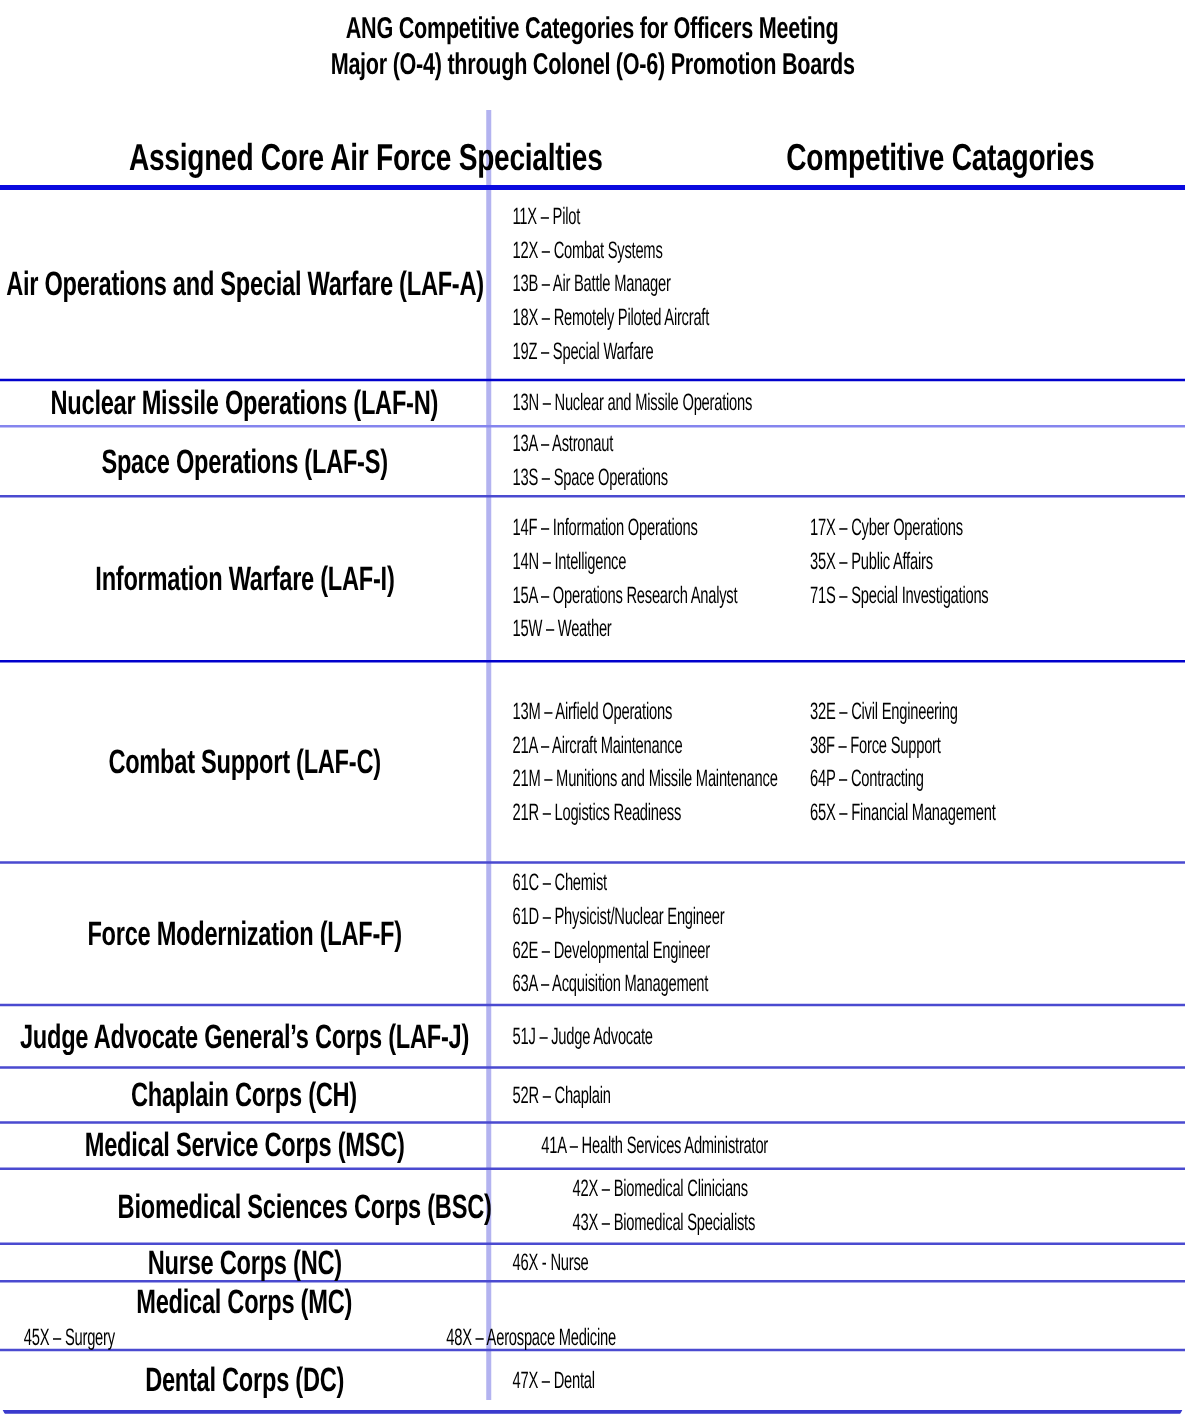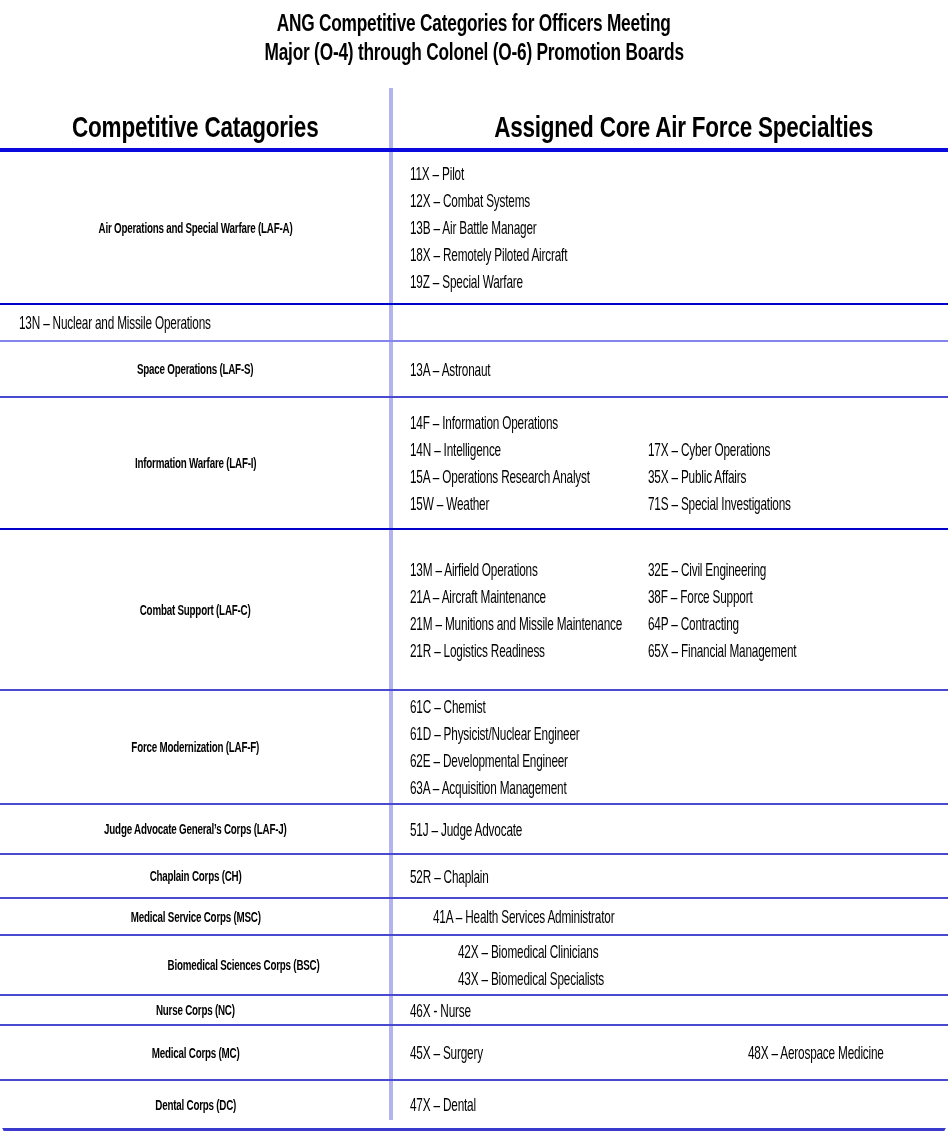--- a/index.html
+++ b/index.html
@@ -63,61 +63,61 @@
   #rows .row:nth-child(2){height:37px;}
   #rows .row:nth-child(3){height:56px;}
   #rows .row:nth-child(4){height:132px;}
   #rows .row:nth-child(5){height:161px;}
   #rows .row:nth-child(6){height:114px;}
   #rows .row:nth-child(7){height:50px;}
   #rows .row:nth-child(8){height:44px;}
   #rows .row:nth-child(9){height:37px;}
   #rows .row:nth-child(10){height:60px;padding-left:48px;}
   #rows .row:nth-child(11){height:30px;}
-  #rows .row:nth-child(12){height:55px;}
+  #rows .row:nth-child(12){height:55px;flex-direction:column;}
   #rows .row:nth-child(13){height:50px;border-bottom-width:3px;}
 
   .cat-cell{
     width:391px;flex-shrink:0;
     display:flex;align-items:center;justify-content:center;
-    font-weight:700;font-size:14px;
+    font-weight:700;font-size:27px;
     text-align:center;
   }
   .spec-cell{
     flex:1;
     display:flex;flex-direction:column;justify-content:center;
     padding-left:19px;box-sizing:border-box;
     font-size:19px;
   }
-  .spec-wrap{display:flex;align-items:flex-end;}
+  .spec-wrap{display:flex;align-items:flex-start;}
   ul.spec-col{list-style:none;margin:0;padding:0;}
   ul.spec-col.c1{width:238px;flex-shrink:0;}
   ul.spec-col li{line-height:27px;white-space:nowrap;}
   
   .row[data-row-id="medical-corps"] ul.spec-col.c2{margin-left:100px;}
 </style>
 </head>
 <body>
 
 <div class="page" style="--divider: #b3b3f0; --header-rule: #0a0adf; color: rgb(0, 0, 0);">
 
   <div class="title-block">
     <div class="title-line"><span class="cx">ANG Competitive Categories for Officers Meeting</span></div>
     <div class="title-line"><span class="cx">Major (O-4) through Colonel (O-6) Promotion Boards</span></div>
   </div>
 
   <div class="table">
     <div class="v-divider"></div>
 
     <div class="header-row">
+      <div class="header-cell right">
+        <span class="cx">Assigned Core Air Force Specialties</span>
+      </div>
       <div class="header-cell left">
         <span class="cx">Competitive Catagories</span>
-      </div>
-      <div class="header-cell right">
-        <span class="cx">Assigned Core Air Force Specialties</span>
       </div>
     </div>
 
     <div id="rows">
         <div class="row" data-row-id="air-operations" style="border-bottom-color: rgb(1, 1, 204);">
           <div class="cat-cell">
             <span class="cx cx-center">Air Operations and Special Warfare (LAF-A)</span>
           </div>
           <div class="spec-cell">
             <div class="spec-wrap">
@@ -125,36 +125,40 @@
                 <li><span class="cx cx-left">11X – Pilot</span></li>
                 <li><span class="cx cx-left">12X – Combat Systems</span></li>
                 <li><span class="cx cx-left">13B – Air Battle Manager</span></li>
                 <li><span class="cx cx-left">18X – Remotely Piloted Aircraft</span></li>
                 <li><span class="cx cx-left">19Z – Special Warfare</span></li>
               </ul>
             </div>
           </div>
         </div>
         <div class="row" data-row-id="nuclear-missile-operations" style="border-bottom-color: rgb(133, 133, 238);">
+          <div class="cat-cell">
+            <span class="cx cx-center">Nuclear Missile Operations (LAF-N)</span>
+          </div>
           <div class="spec-cell">
             <div class="spec-wrap">
               <ul class="spec-col c1">
                 <li><span class="cx cx-left">13N – Nuclear and Missile Operations</span></li>
               </ul>
             </div>
           </div>
         </div>
         <div class="row" data-row-id="space-operations" style="border-bottom-color: rgb(74, 74, 208);">
           <div class="cat-cell">
             <span class="cx cx-center">Space Operations (LAF-S)</span>
           </div>
           <div class="spec-cell">
             <div class="spec-wrap">
               <ul class="spec-col c1">
                 <li><span class="cx cx-left">13A – Astronaut</span></li>
+                <li><span class="cx cx-left">13S – Space Operations</span></li>
               </ul>
             </div>
           </div>
         </div>
         <div class="row" data-row-id="information-warfare" style="border-bottom-color: rgb(1, 1, 204);">
           <div class="cat-cell">
             <span class="cx cx-center">Information Warfare (LAF-I)</span>
           </div>
           <div class="spec-cell">
             <div class="spec-wrap">

